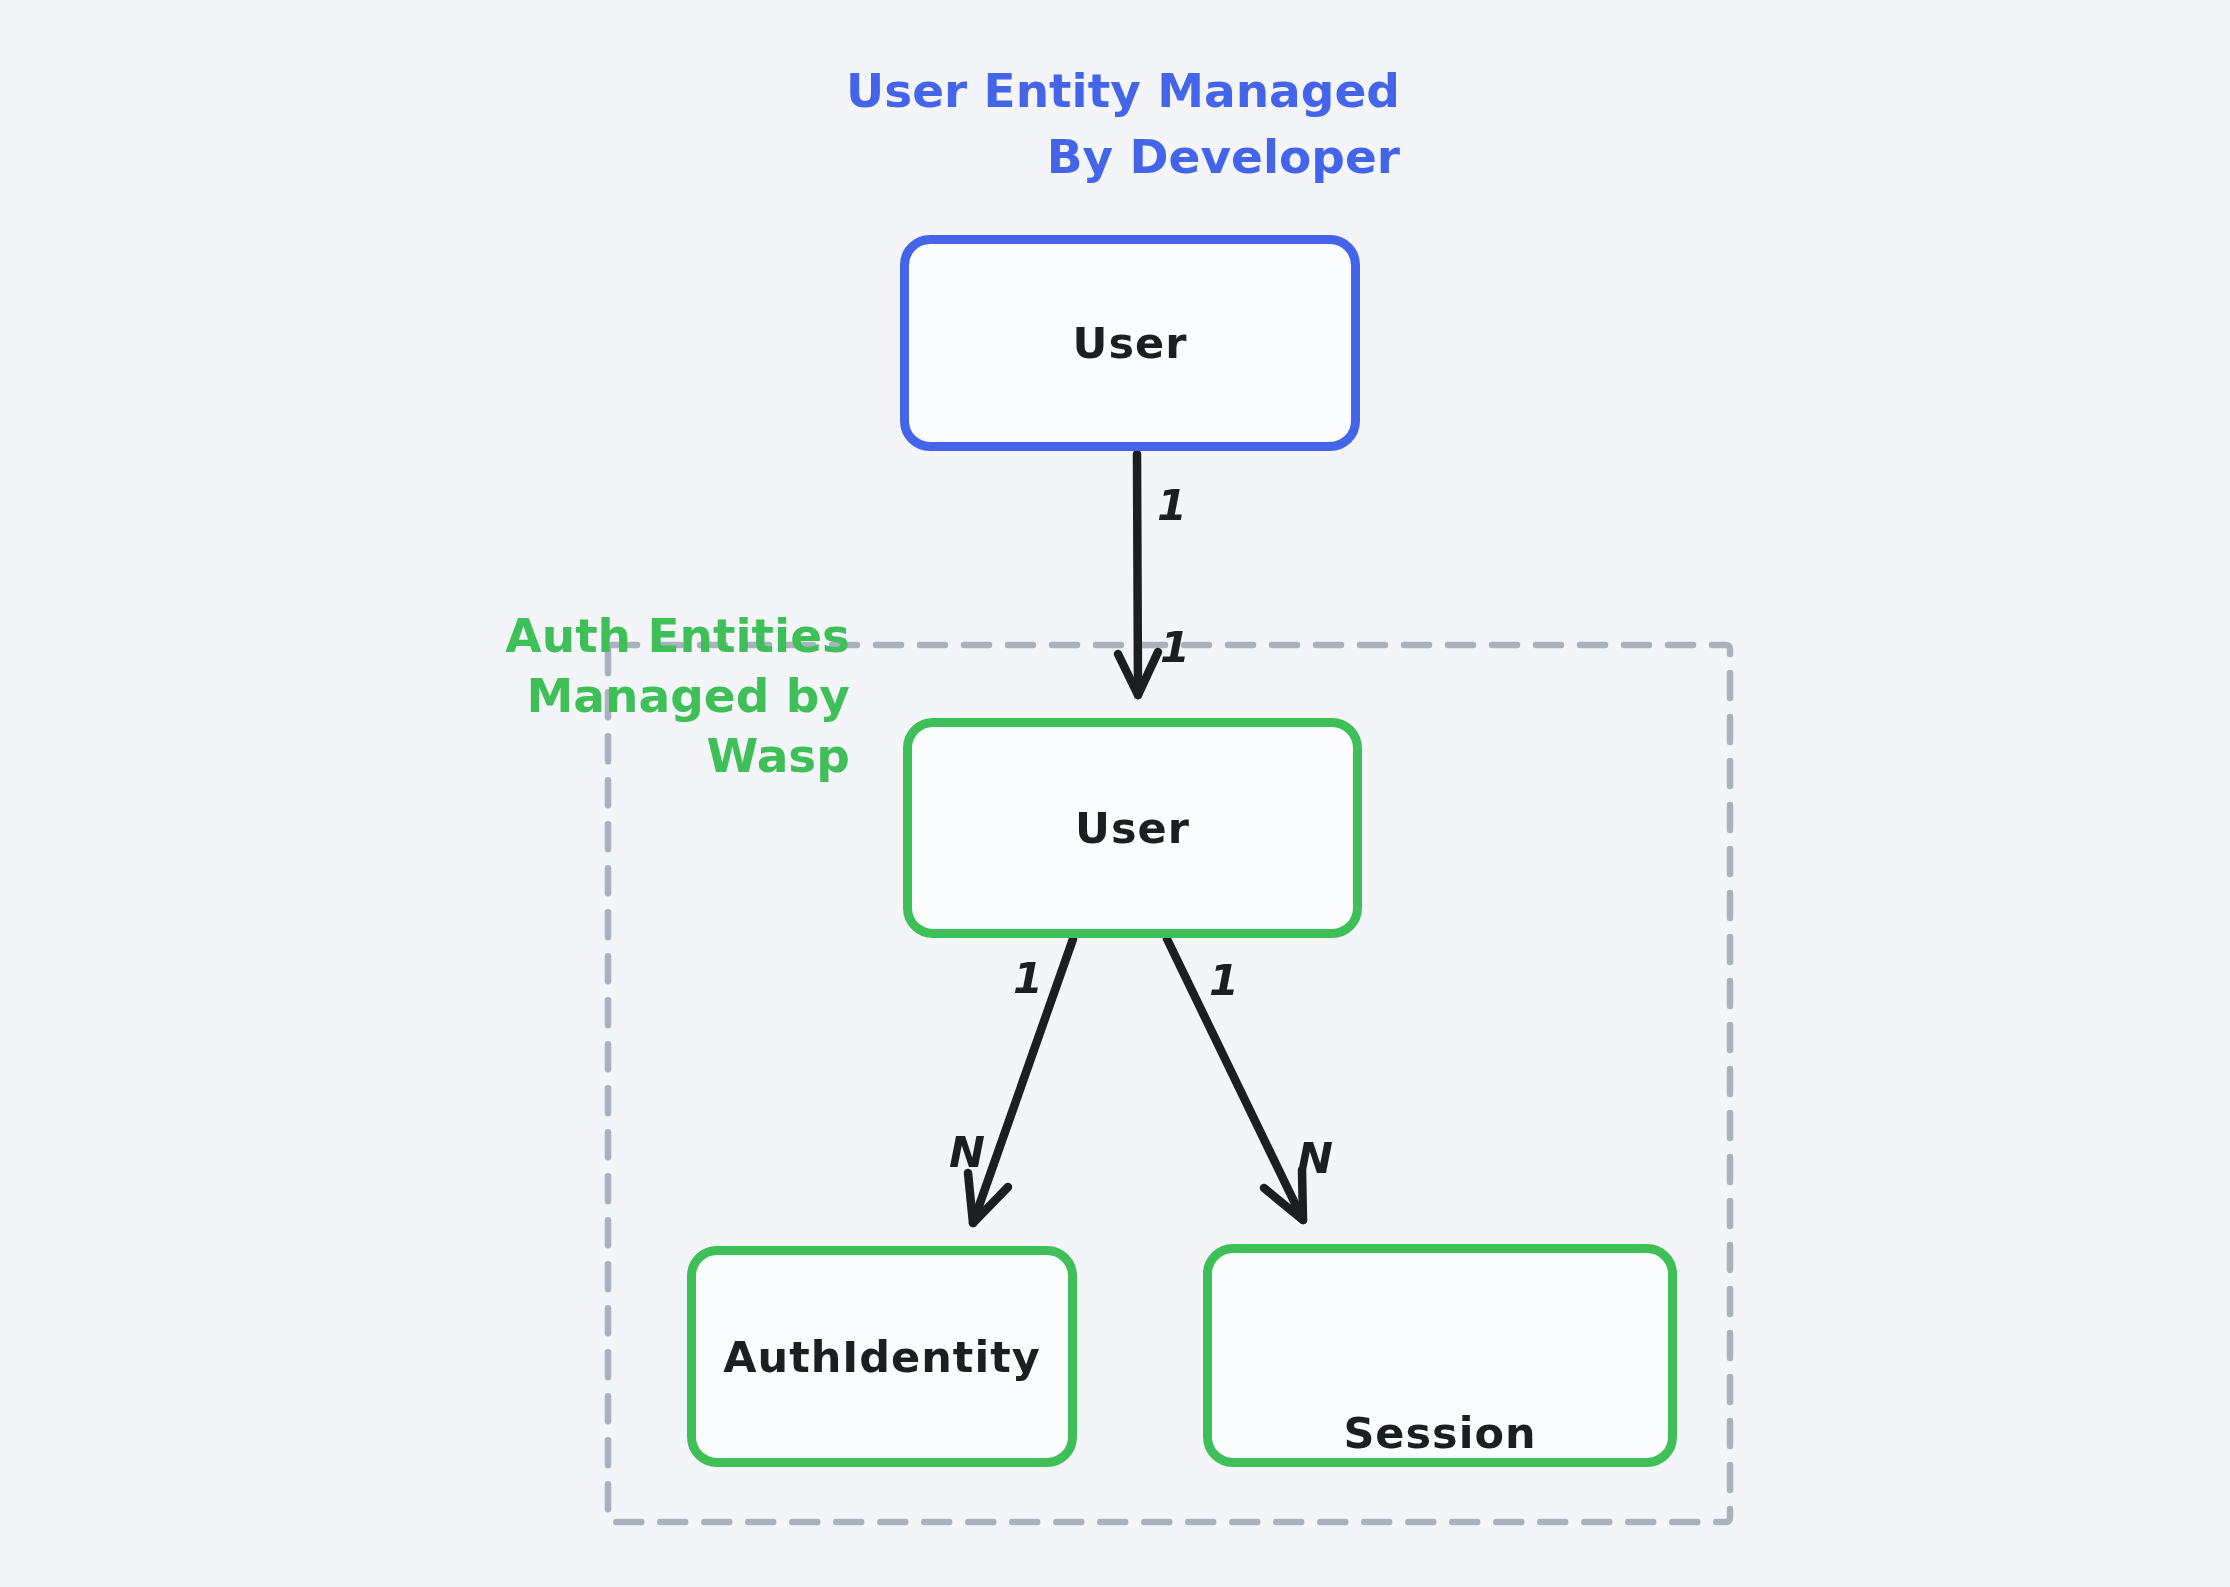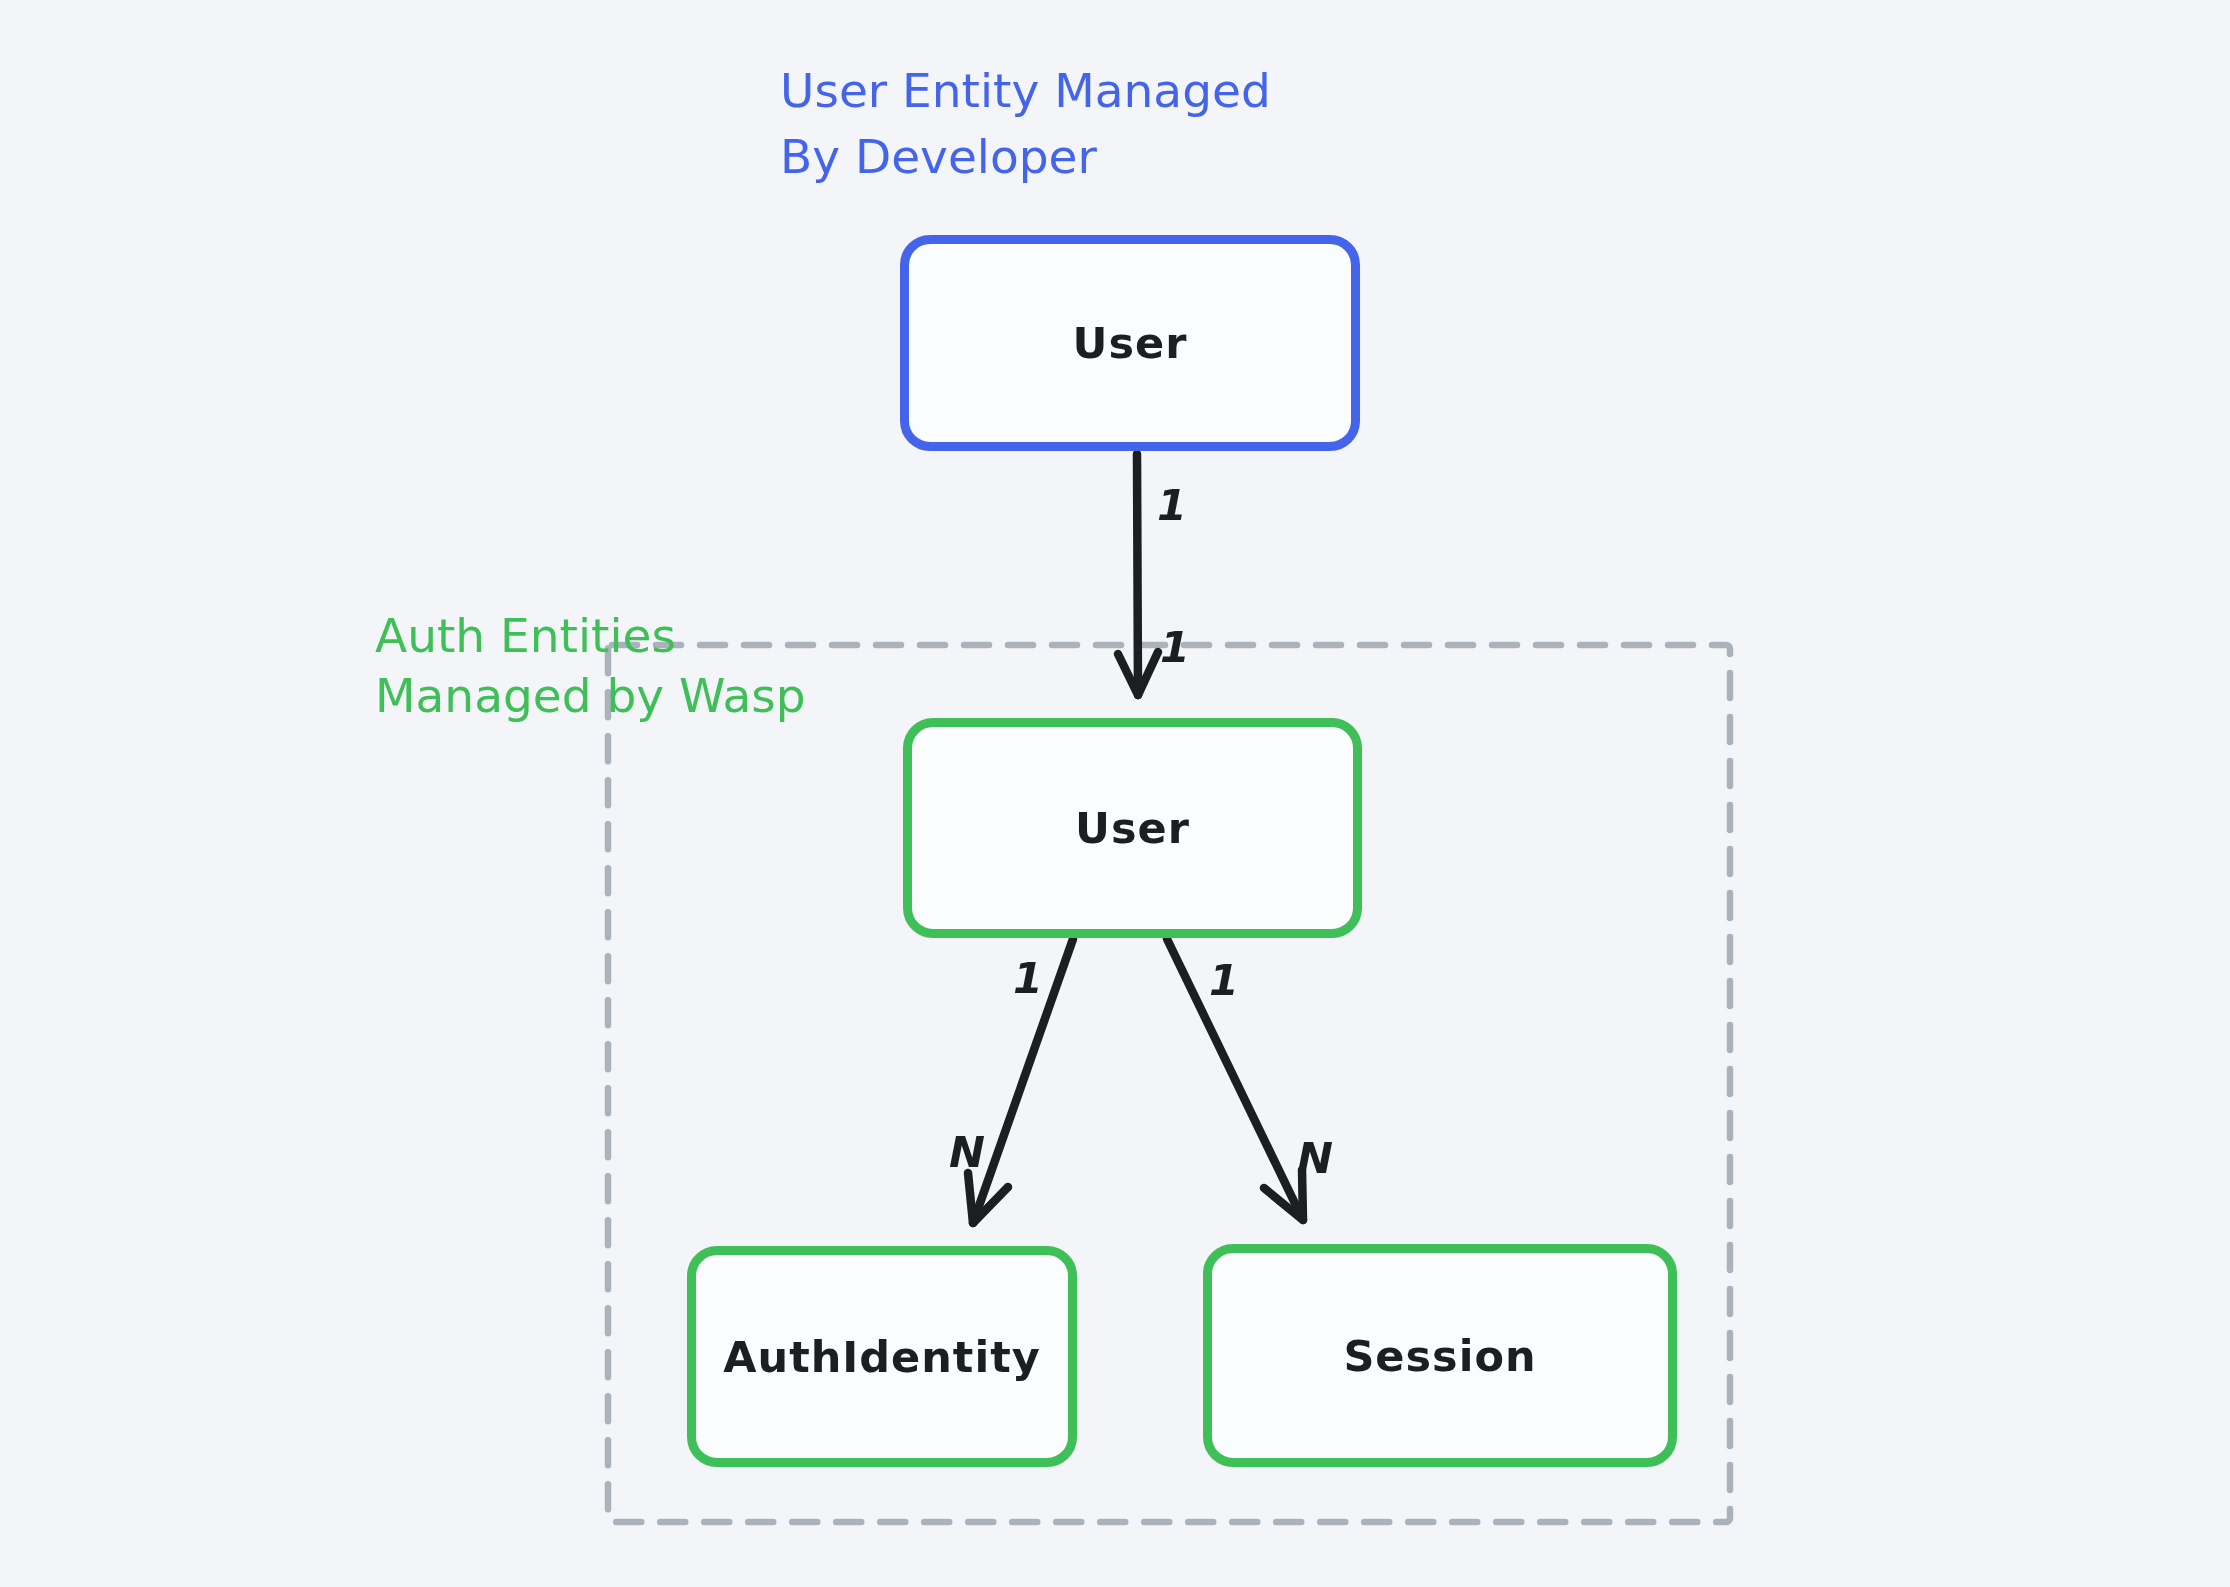--- a/index.html
+++ b/index.html
@@ -14,23 +14,23 @@
     width: 2230px; height: 1587px;
     background: var(--bg);
     font-family: "DejaVu Sans", "Liberation Sans", sans-serif;
     overflow: hidden;
   }
   .canvas { position: relative; width: 2230px; height: 1587px; }
   .layer { position: absolute; inset: 0; }
 
   .caption {
     position: absolute;
-    font-weight: 400;
+    font-weight: 700;
     white-space: pre-line;
-    text-align: left;
+    text-align: right;
   }
   .caption.title {
     left: 780px; top: 58px; width: 620px;
     font-size: 47px; line-height: 66px;
     color: var(--blue);
   }
   .caption.group {
     left: 375px; top: 606px; width: 475px;
     font-size: 47px; line-height: 60px;
     color: var(--green);
@@ -44,21 +44,21 @@
     color: var(--ink);
     font-size: 43px; font-weight: 700;
     letter-spacing: 1px;
   }
   .node.blue  { border: 9px solid var(--blue); }
   .node.green { border: 9px solid var(--green); }
 
   .node-user     { left: 900px;  top: 235px;  width: 460px; height: 216px; }
   .node-auth     { left: 903px;  top: 718px;  width: 459px; height: 220px; }
   .node-authid   { left: 687px;  top: 1246px; width: 390px; height: 221px; }
-  .node-session  { left: 1203px; top: 1244px; width: 474px; height: 223px; }
+  .node-session  { left: 1203px; top: 1244px; width: 474px; height: 223px; align-items: flex-end; }
 
   .edge-label {
     position: absolute;
     transform: translate(-50%, -50%);
     color: var(--ink);
     font-size: 43px; font-weight: 700; font-style: italic;
     line-height: 1;
   }
 
   svg .wire   { stroke: var(--ink); stroke-width: 8.5; fill: none; stroke-linecap: round; stroke-linejoin: round; }

